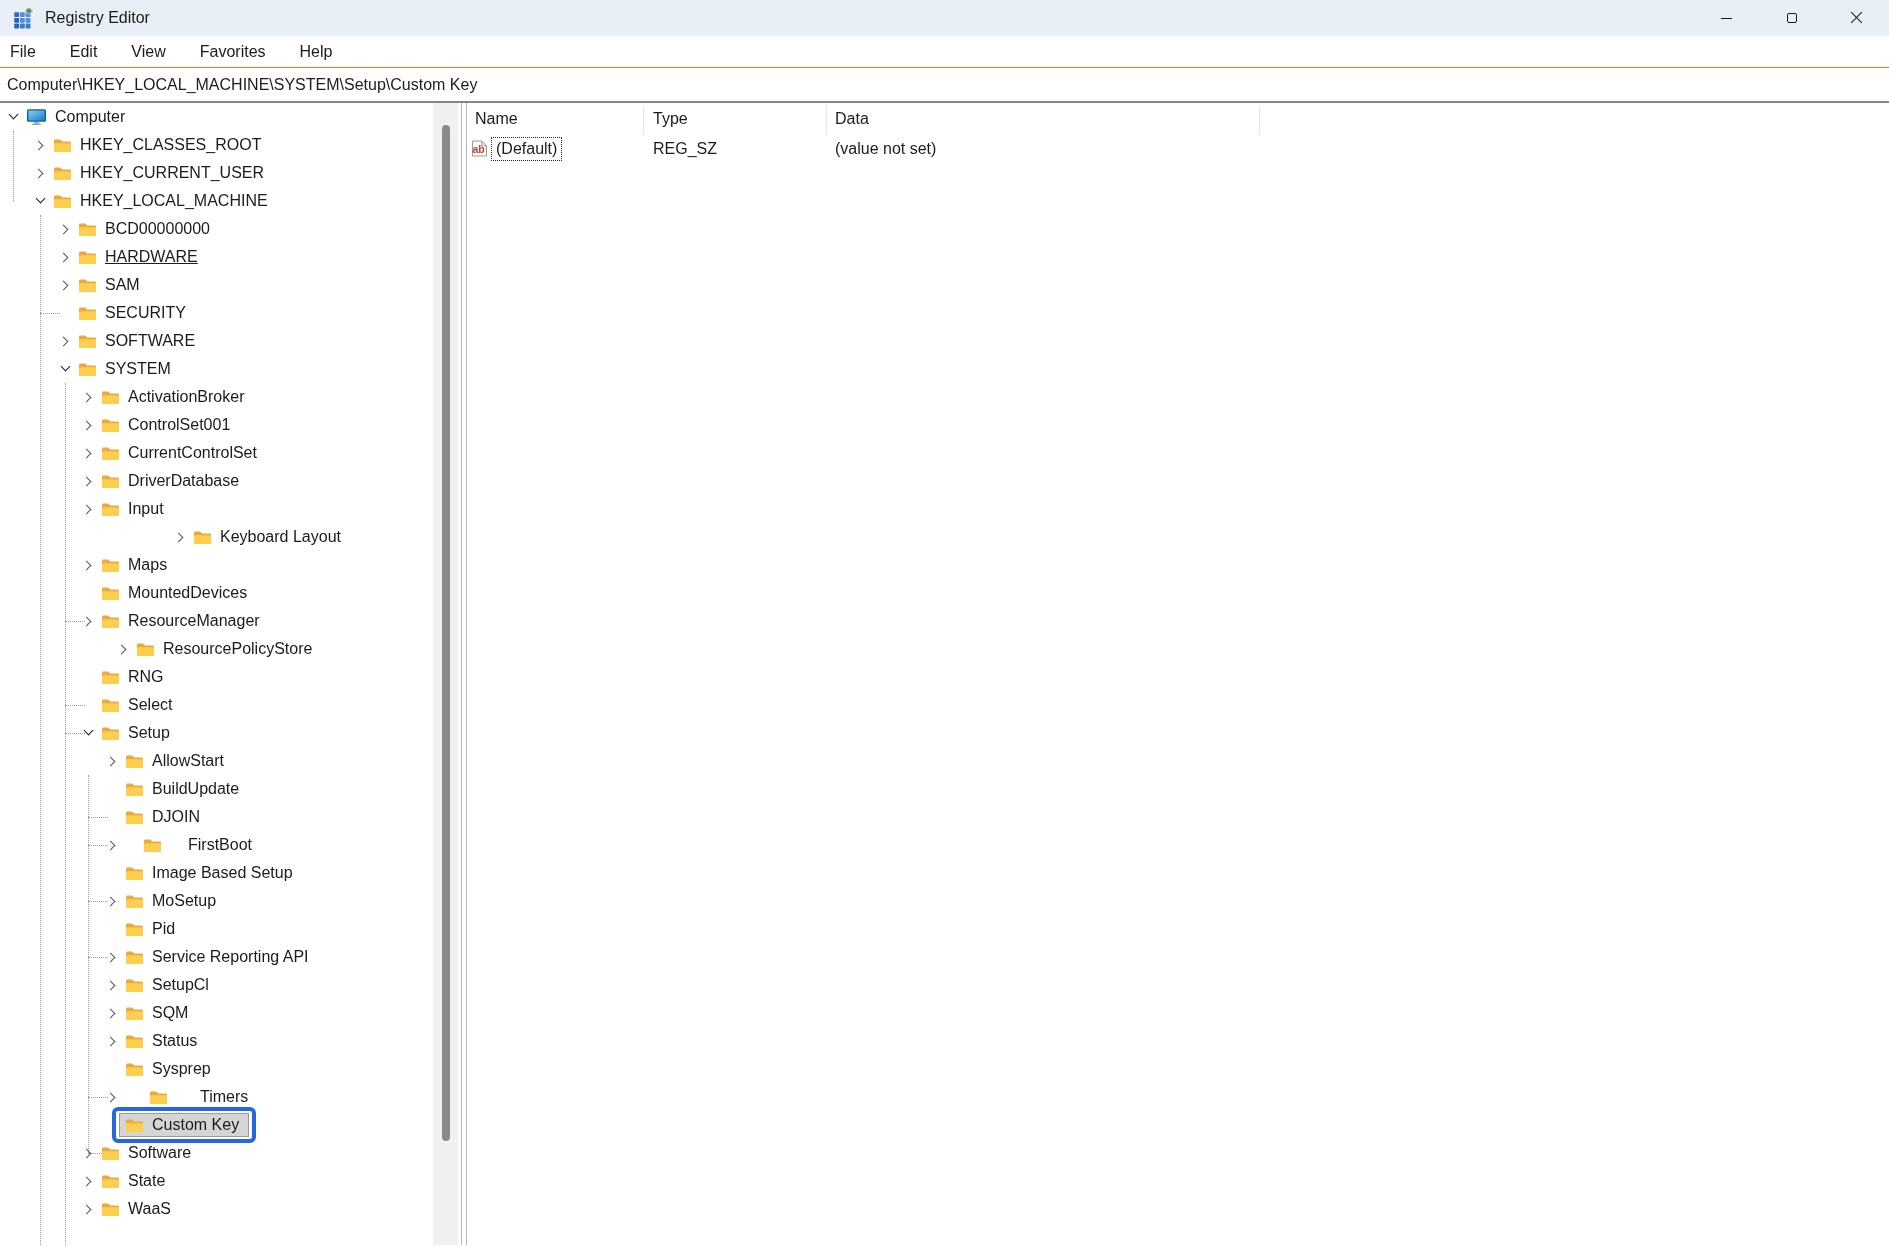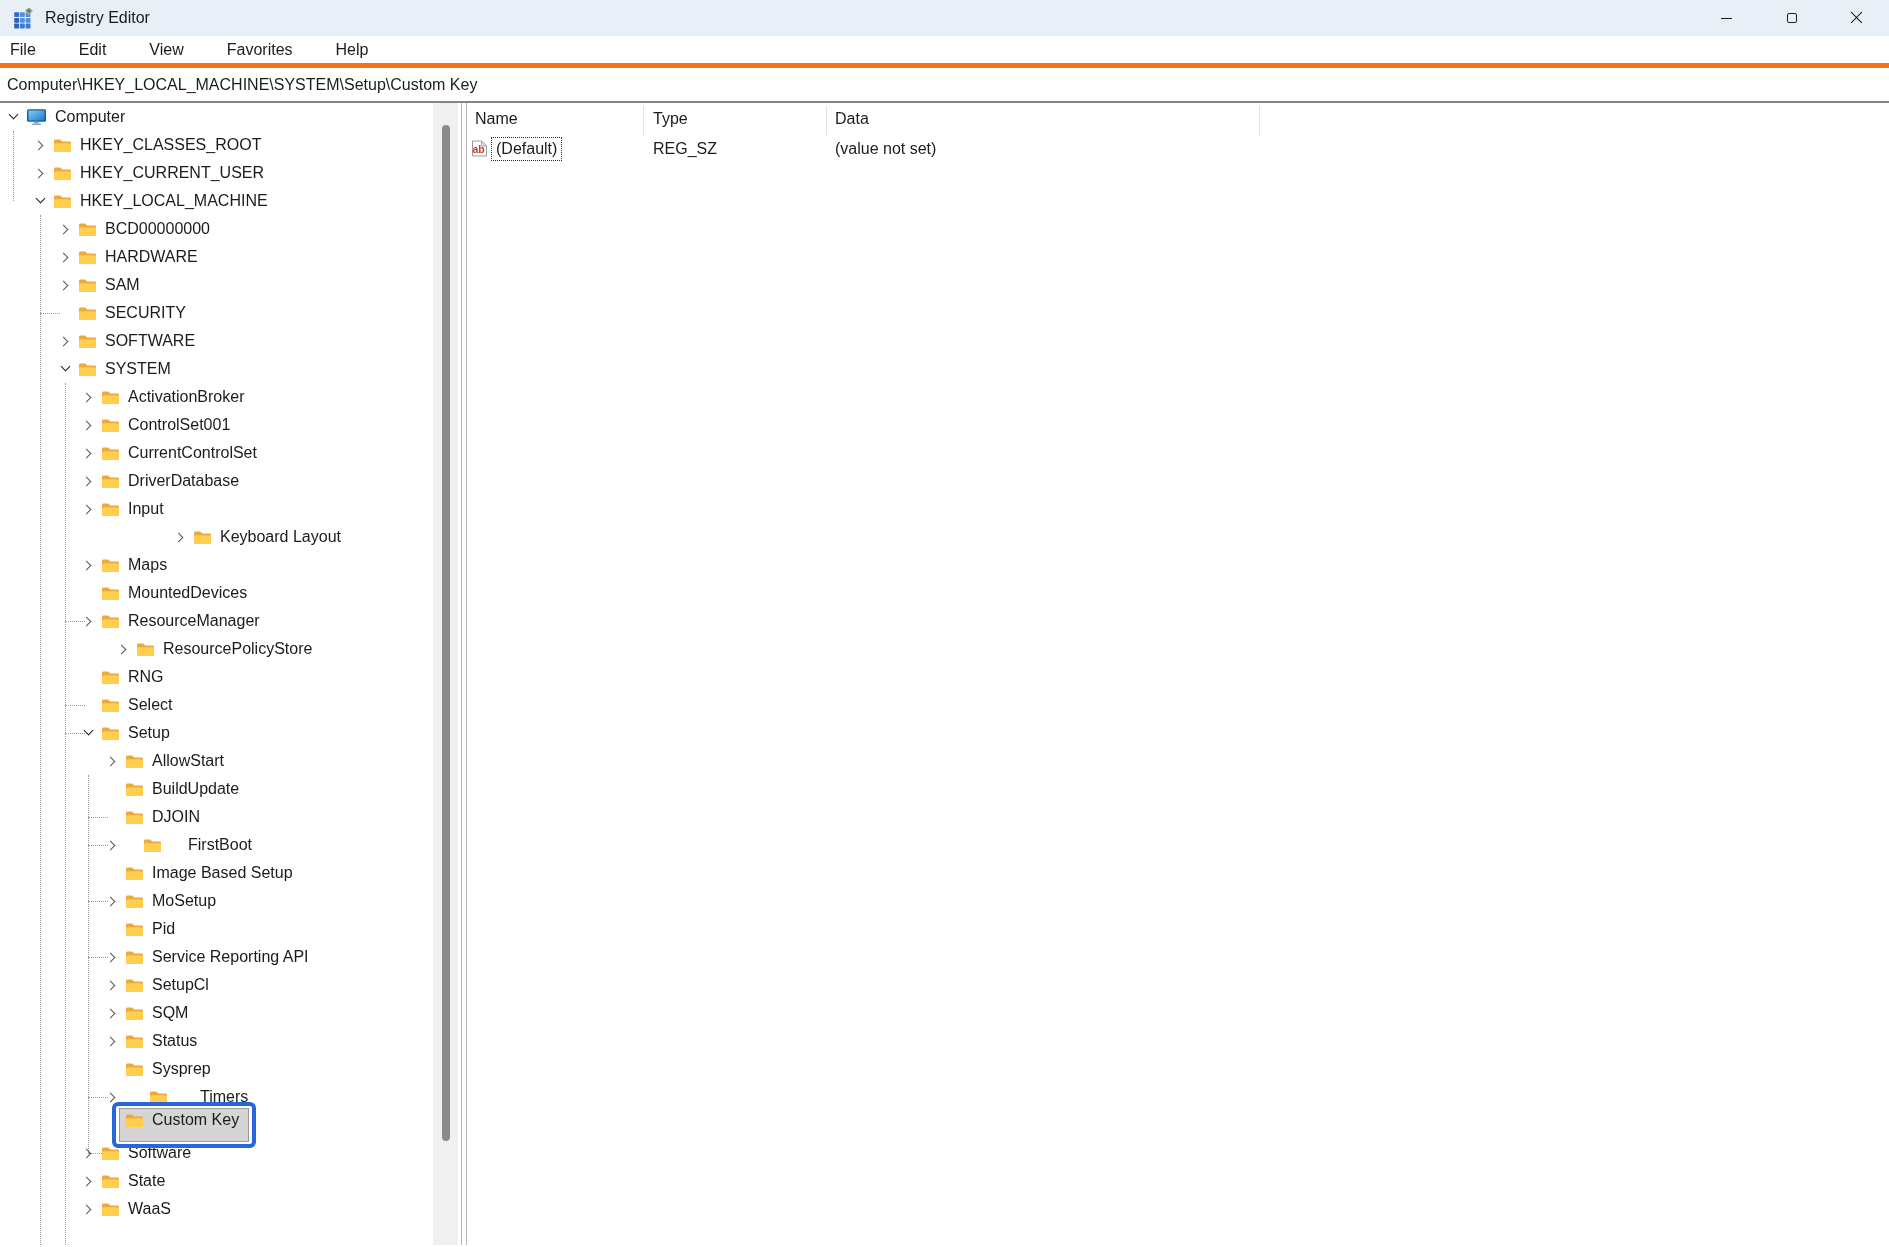--- a/index.html
+++ b/index.html
@@ -19,22 +19,22 @@
   .glyph-max { width:10px; height:10px; border:1.4px solid #1b1b1b; border-radius:2px; }
   .glyph-close { position:relative; width:13px; height:13px; }
   .glyph-close::before, .glyph-close::after {
     content:""; position:absolute; left:-1px; top:5.8px; width:15px; height:0;
     border-top:1.4px solid #1b1b1b;
   }
   .glyph-close::before { transform:rotate(45deg); }
   .glyph-close::after  { transform:rotate(-45deg); }
 
   
-  .menubar { height:32px; background:#ffffff; border-bottom:5px solid #f97316;
-             display:flex; align-items:center; padding-left:8px; gap:39px; }
+  .menubar { height:32px; background:#ffffff; border-bottom:1px solid #f97316;
+             display:flex; align-items:center; padding-left:8px; gap:30px; }
   .menu-item { font-size:16px; color:#1b1b1b; padding:2px 2px; }
 
   
   .addressbar { height:35px; background:#ffffff; display:flex; align-items:center;
                 border-bottom:2px solid #858585; }
   .address-text { font-size:16px; margin-left:7px; white-space:pre; }
 
   
   .content { display:flex; height:1142px; }
 
@@ -65,21 +65,21 @@
                     border-right:1.6px solid #1f1f1f; transform:rotate(135deg); margin-top:-5px; }
   .t-icon { margin-left:4px; display:flex; }
   .t-label { margin-left:8px; color:#1b1b1b; }
 
   .guide { position:absolute; width:0; border-left:1px dotted #9b9b9b; }
   .stub  { position:absolute; height:0; border-top:1px dotted #9b9b9b; }
 
   .sel-outer { display:flex; align-items:center; border:4px solid #2767dd; border-radius:6px;
                padding:2px 3px; background:#ffffff; position:relative; z-index:5; }
   .sel-inner { display:flex; align-items:center; background:#d5d5d5; border:1px solid #9b9b9b;
-               padding:2px 9px 12px 5px; }
+               padding:2px 9px 2px 5px; }
   .sel-inner .t-icon { margin-left:0; }
 </style>
 </head>
 <body>
 
 <div class="window">
 
   <div class="titlebar">
     <span class="app-icon">
       <svg width="21" height="21" viewBox="0 0 21 21">
@@ -178,21 +178,21 @@
         <div class="tree-row" style="padding-left: 56px;">
           <span class="chev c"></span>
           <span class="t-icon">
             <svg width="19" height="15" viewBox="0 0 19 15">
   <path d="M1 3 Q1 1.6 2.4 1.6 L7.2 1.6 L9.2 3.6 L16.6 3.6 Q18 3.6 18 5 L18 12.6 Q18 14 16.6 14 L2.4 14 Q1 14 1 12.6 Z" fill="#eda73b"></path>
   <rect x="1" y="5.2" width="17" height="8.8" rx="1.3" fill="#ffce4f"></rect>
             </svg>
           </span>
           <span class="t-label">BCD00000000</span>
         </div>
-        <div class="tree-row" style="padding-left: 56px;">
+        <div class="tree-row" style="padding-left: 56px; text-decoration: underline;">
           <span class="chev c"></span>
           <span class="t-icon">
             <svg width="19" height="15" viewBox="0 0 19 15">
   <path d="M1 3 Q1 1.6 2.4 1.6 L7.2 1.6 L9.2 3.6 L16.6 3.6 Q18 3.6 18 5 L18 12.6 Q18 14 16.6 14 L2.4 14 Q1 14 1 12.6 Z" fill="#eda73b"></path>
   <rect x="1" y="5.2" width="17" height="8.8" rx="1.3" fill="#ffce4f"></rect>
             </svg>
           </span>
           <span class="t-label">HARDWARE</span>
         </div>
         <div class="tree-row" style="padding-left: 56px;">

